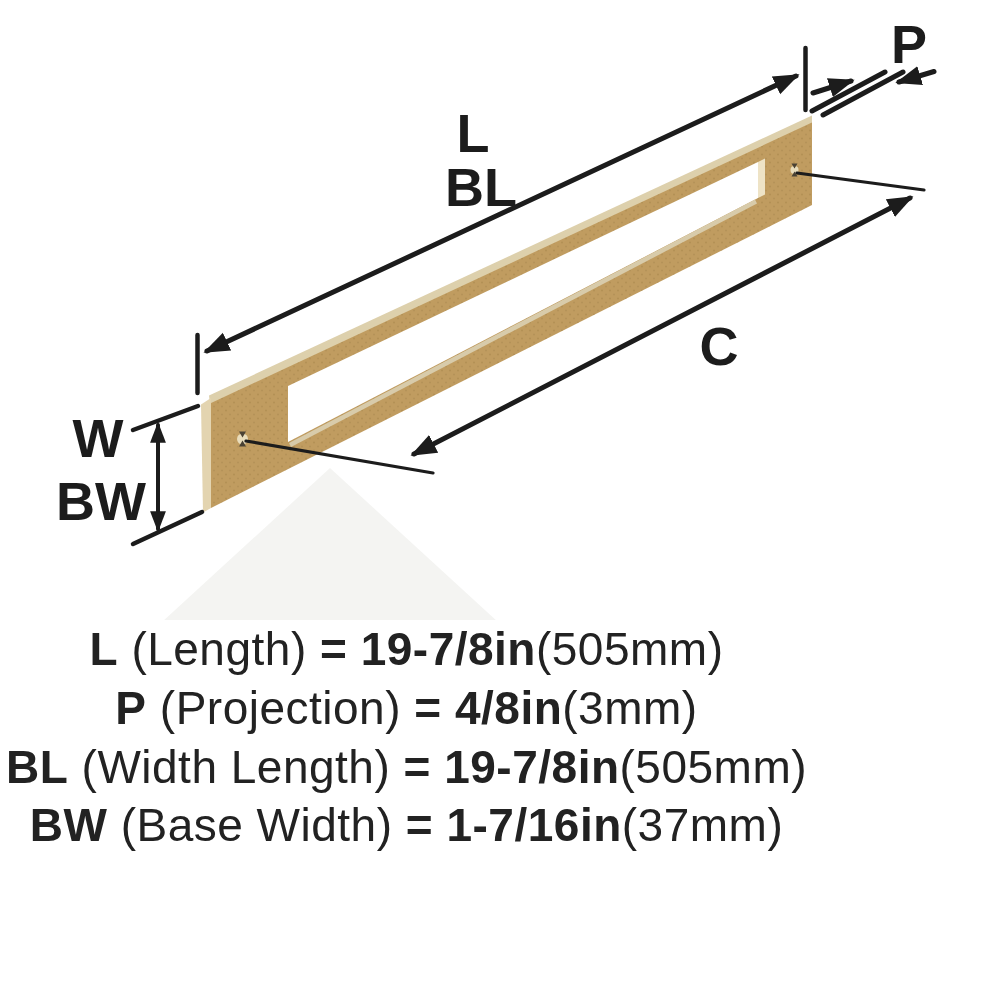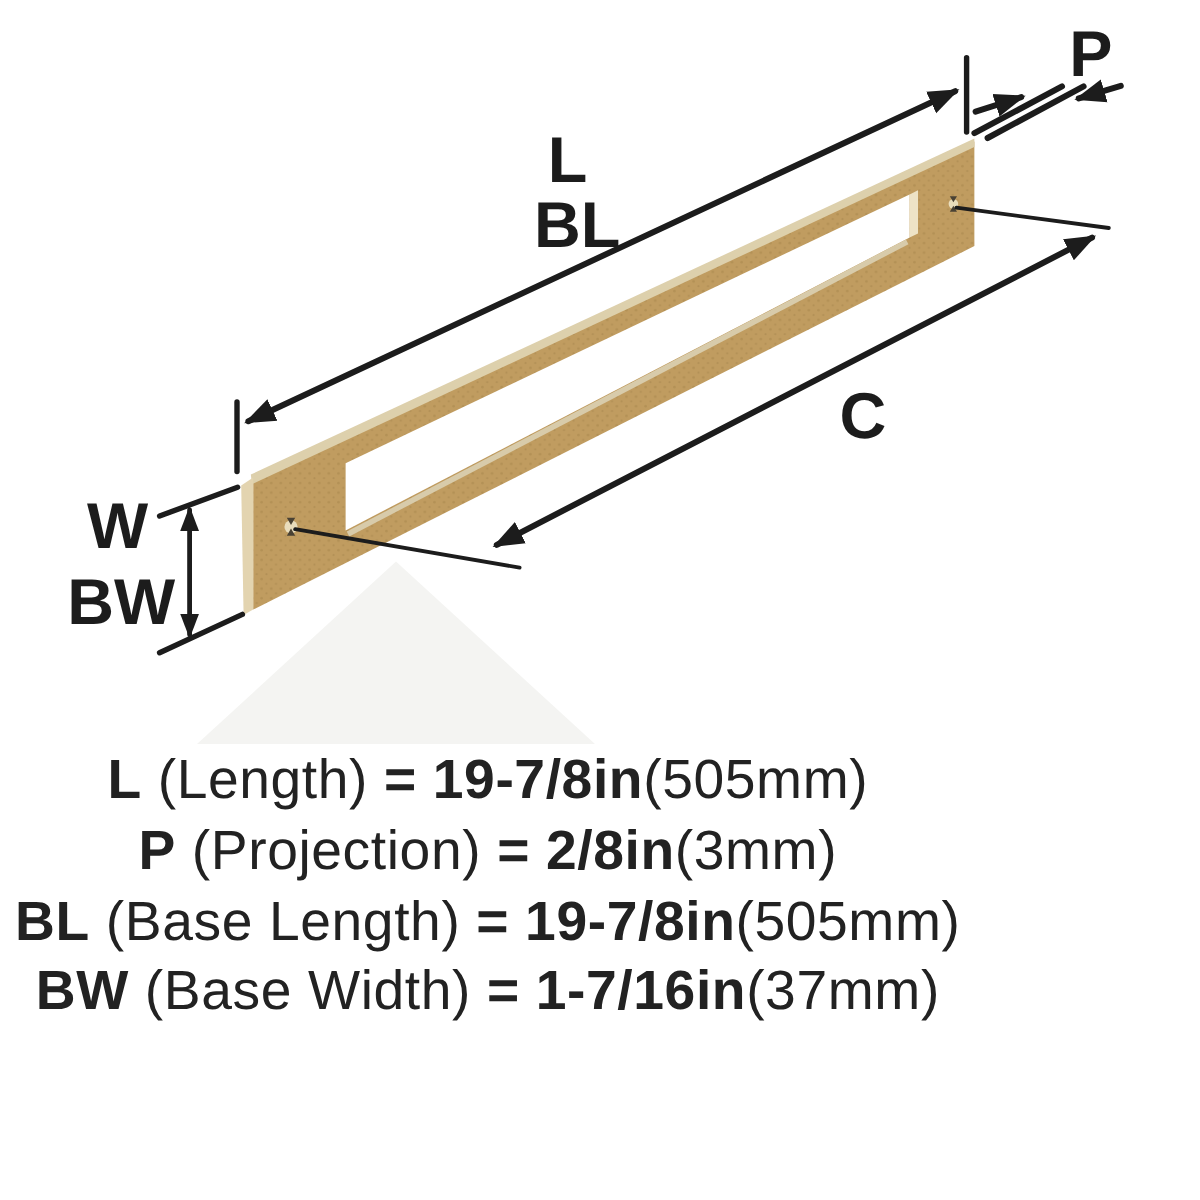--- a/index.html
+++ b/index.html
@@ -117,18 +117,18 @@
       <text class="lbl" x="481" y="206">BL</text>
       <text class="lbl" x="909" y="63">P</text>
       <text class="lbl" x="719" y="365">C</text>
       <text class="lbl" x="98" y="457">W</text>
       <text class="lbl" x="101" y="520">BW</text>
     </g>
   </svg>
 
   <div class="specs">
     <div class="spec-line"><span class="sb">L</span> <span class="sr">(Length)</span> <span class="sb">=</span> <span class="sb">19-7/8in</span><span class="sr">(505mm)</span></div>
-    <div class="spec-line"><span class="sb">P</span> <span class="sr">(Projection)</span> <span class="sb">=</span> <span class="sb">2/8in</span><span class="sr">(3mm)</span></div>
-    <div class="spec-line"><span class="sb">BL</span> <span class="sr">(Base Length)</span> <span class="sb">=</span> <span class="sb">19-7/8in</span><span class="sr">(505mm)</span></div>
+    <div class="spec-line"><span class="sb">P</span> <span class="sr">(Projection)</span> <span class="sb">=</span> <span class="sb">4/8in</span><span class="sr">(3mm)</span></div>
+    <div class="spec-line"><span class="sb">BL</span> <span class="sr">(Width Length)</span> <span class="sb">=</span> <span class="sb">19-7/8in</span><span class="sr">(505mm)</span></div>
     <div class="spec-line"><span class="sb">BW</span> <span class="sr">(Base Width)</span> <span class="sb">=</span> <span class="sb">1-7/16in</span><span class="sr">(37mm)</span></div>
   </div>
 
 </div>
 
 </body></html>

